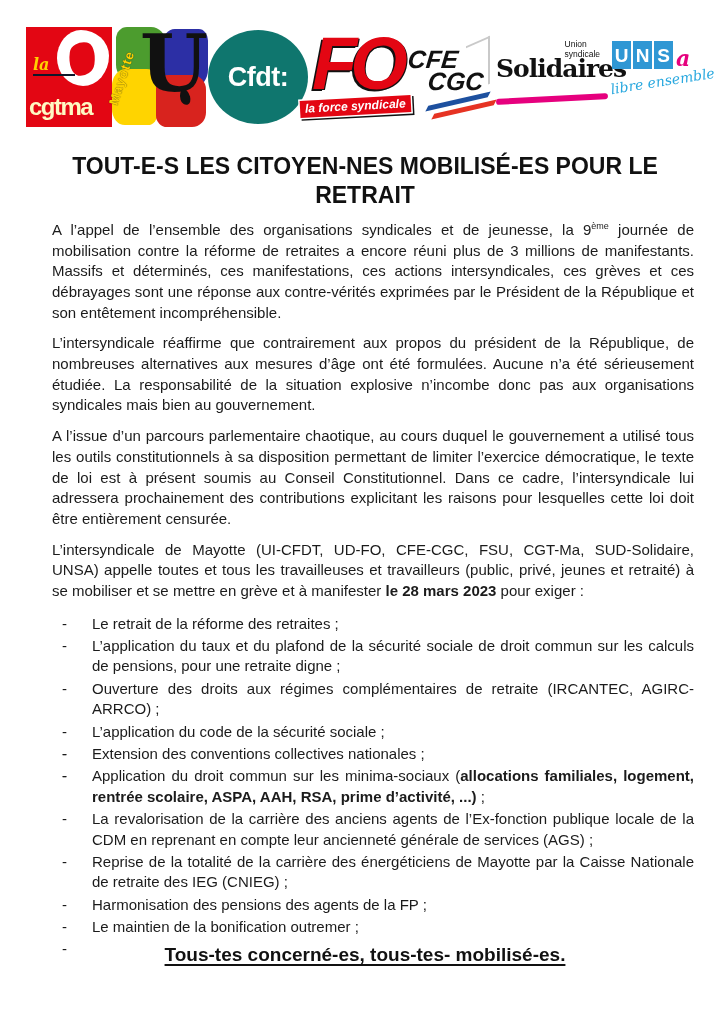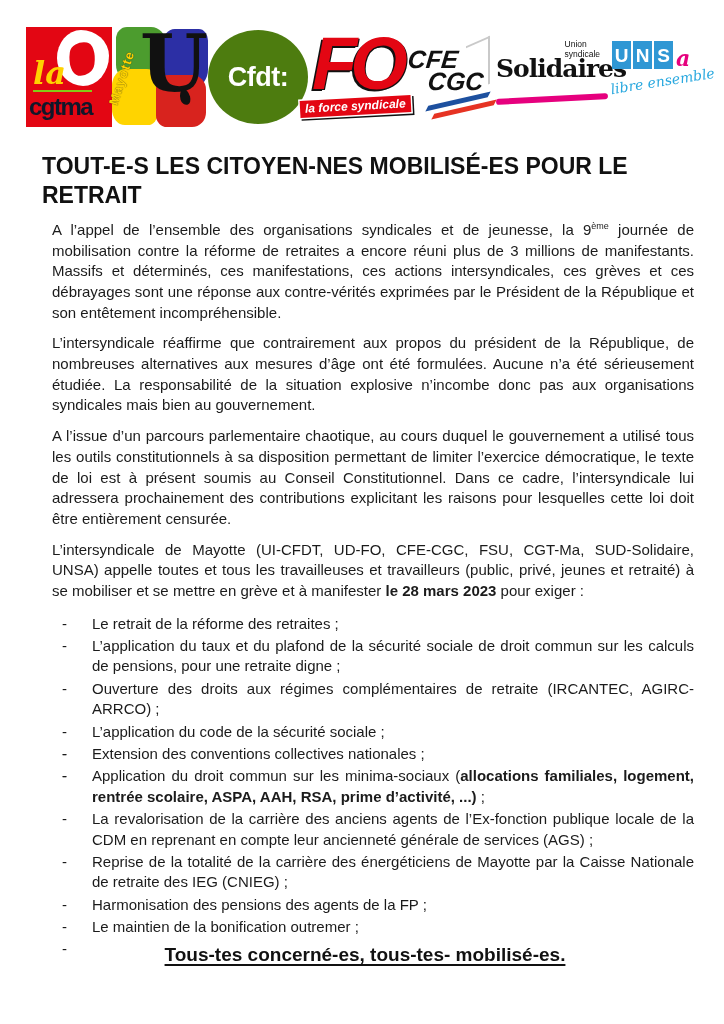--- a/index.html
+++ b/index.html
@@ -22,25 +22,25 @@
   .cgtma .blob{
     position:absolute;top:3px;right:3px;width:52px;height:56px;background:#fff;
     border-radius:46% 54% 50% 50%/50% 46% 54% 50%;
   }
   .cgtma .island{
     position:absolute;top:12px;right:14px;width:26px;height:34px;background:#e30613;
     border-radius:60% 40% 55% 45%/35% 60% 40% 65%;transform:rotate(8deg);
   }
   .cgtma .la{
     position:absolute;left:7px;top:30px;color:#ffd200;font-family:"DejaVu Serif",serif;
-    font-style:italic;font-weight:bold;font-size:32px;line-height:1;
-    border-bottom:2px solid #84cc16;padding-right:26px;padding-bottom:1px;
+    font-style:italic;font-weight:bold;font-size:16px;line-height:1;
+    border-bottom:2px solid #0f172a;padding-right:26px;padding-bottom:1px;
   }
   .cgtma .name{
-    position:absolute;left:3px;bottom:8px;color:#0f172a;font-weight:bold;
+    position:absolute;left:3px;bottom:8px;color:#fef9c3;font-weight:bold;
     font-size:24px;letter-spacing:-1.5px;line-height:1;
   }
 
   
   .mayotte{width:96px;height:100px;}
   .mayotte .patch{position:absolute;}
   .mayotte .p-green{left:4px;top:0;width:50px;height:54px;background:#4c9c2e;border-radius:22% 30% 26% 30%;}
   .mayotte .p-blue{right:0;top:2px;width:46px;height:58px;background:#2c2fa5;border-radius:28% 20% 30% 24%;}
   .mayotte .p-yellow{left:0;bottom:2px;width:46px;height:56px;background:#ffd400;border-radius:30% 24% 22% 28%;}
   .mayotte .p-red{right:2px;bottom:0;width:50px;height:52px;background:#d8231e;border-radius:24% 28% 28% 22%;}
@@ -53,21 +53,21 @@
     transform:rotate(-72deg);transform-origin:left bottom;letter-spacing:1px;
     text-shadow:0 0 1px #222;
   }
   .mayotte .dancer{
     position:absolute;right:18px;bottom:22px;width:10px;height:16px;background:#111;
     border-radius:50% 50% 40% 60%/60% 55% 45% 40%;transform:rotate(-14deg);
   }
 
   
   .cfdt{
-    width:100px;height:94px;background:#4d7c0f;border-radius:50%;
+    width:100px;height:94px;background:#0f766e;border-radius:50%;
     display:flex;align-items:center;justify-content:center;
   }
   .cfdt .t{color:#fff;font-weight:bold;font-size:27px;letter-spacing:-0.5px;}
 
   
   .fo{width:96px;height:92px;}
   .fo .big{
     position:absolute;top:-4px;left:4px;font-size:74px;line-height:1;color:#e30613;
     font-weight:bold;font-style:italic;letter-spacing:-7px;
     text-shadow:-2px 2px 0 #111,1px 1px 0 #111;
@@ -119,21 +119,21 @@
     position:absolute;top:12px;left:64px;color:#e6007e;font-family:"DejaVu Serif",serif;
     font-style:italic;font-weight:bold;font-size:22px;line-height:1;
   }
   .unsa .tagline{
     position:absolute;left:-2px;top:38px;color:#29a8df;font-family:"DejaVu Serif",serif;
     font-style:italic;font-size:14px;white-space:nowrap;transform:rotate(-9deg);
   }
 
   
   .title{
-    margin:22px auto 0 auto;max-width:646px;text-align:left;
+    margin:22px auto 0 auto;max-width:646px;text-align:center;
     font-size:23px;font-weight:bold;line-height:1.26;color:#111;
   }
   .para{
     margin:10px 0 0 16px;font-size:15px;line-height:1.38;text-align:justify;
   }
   .para sup{font-size:9px;line-height:0;}
   .b{font-weight:bold;}
 
   .demands{margin-top:12px;}
   .demand{

